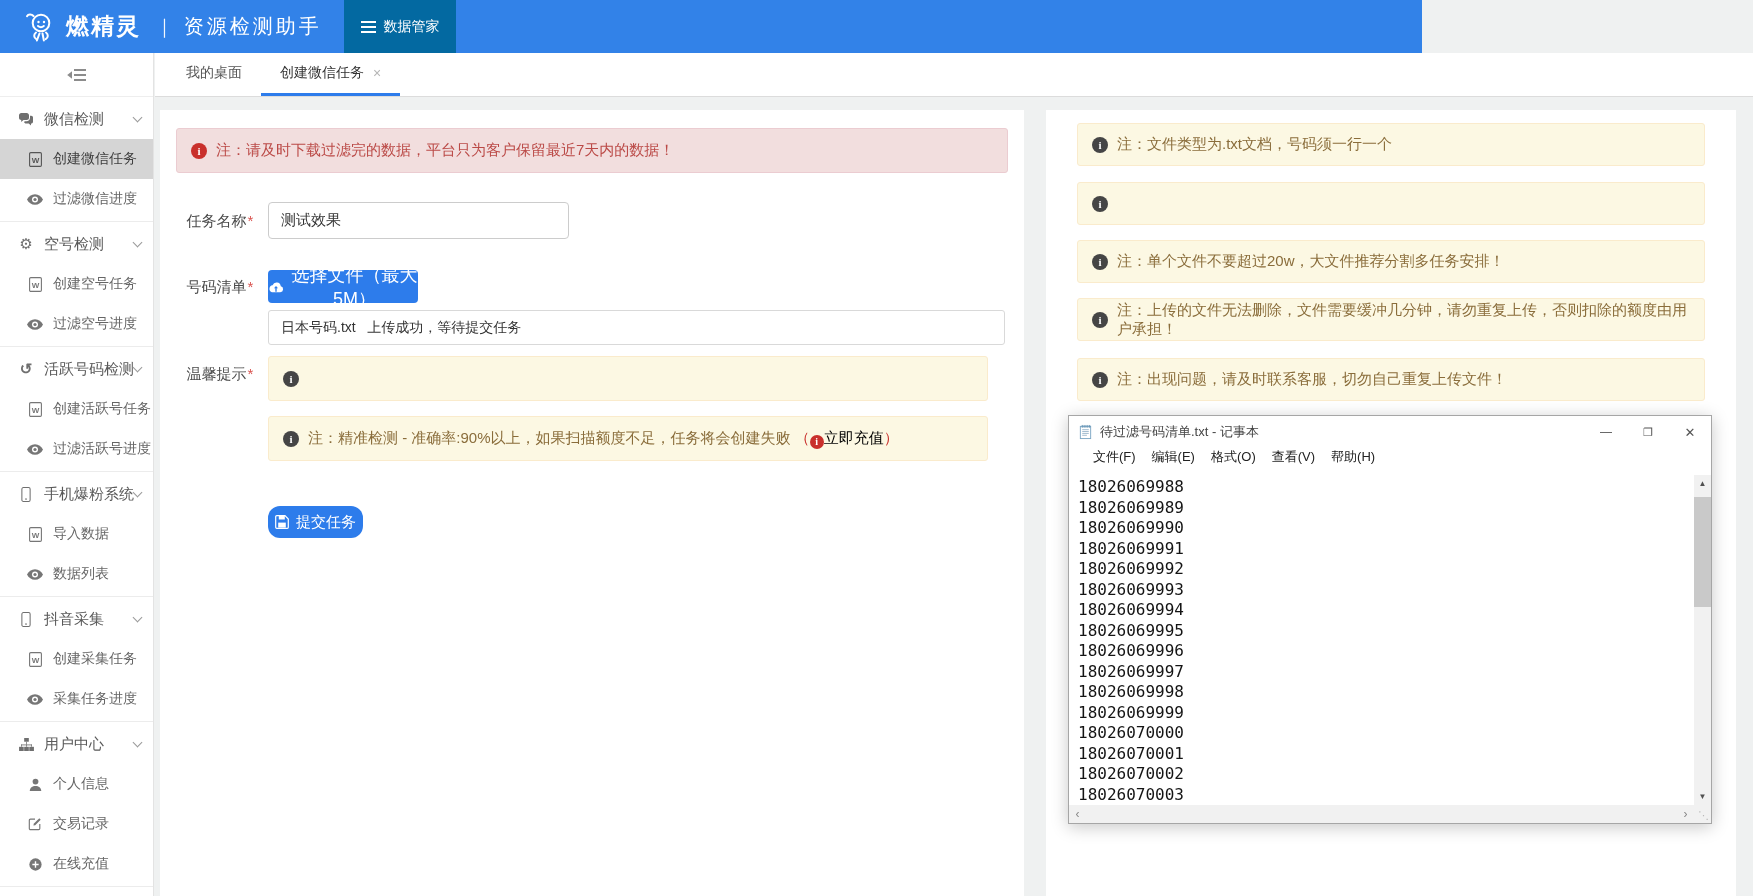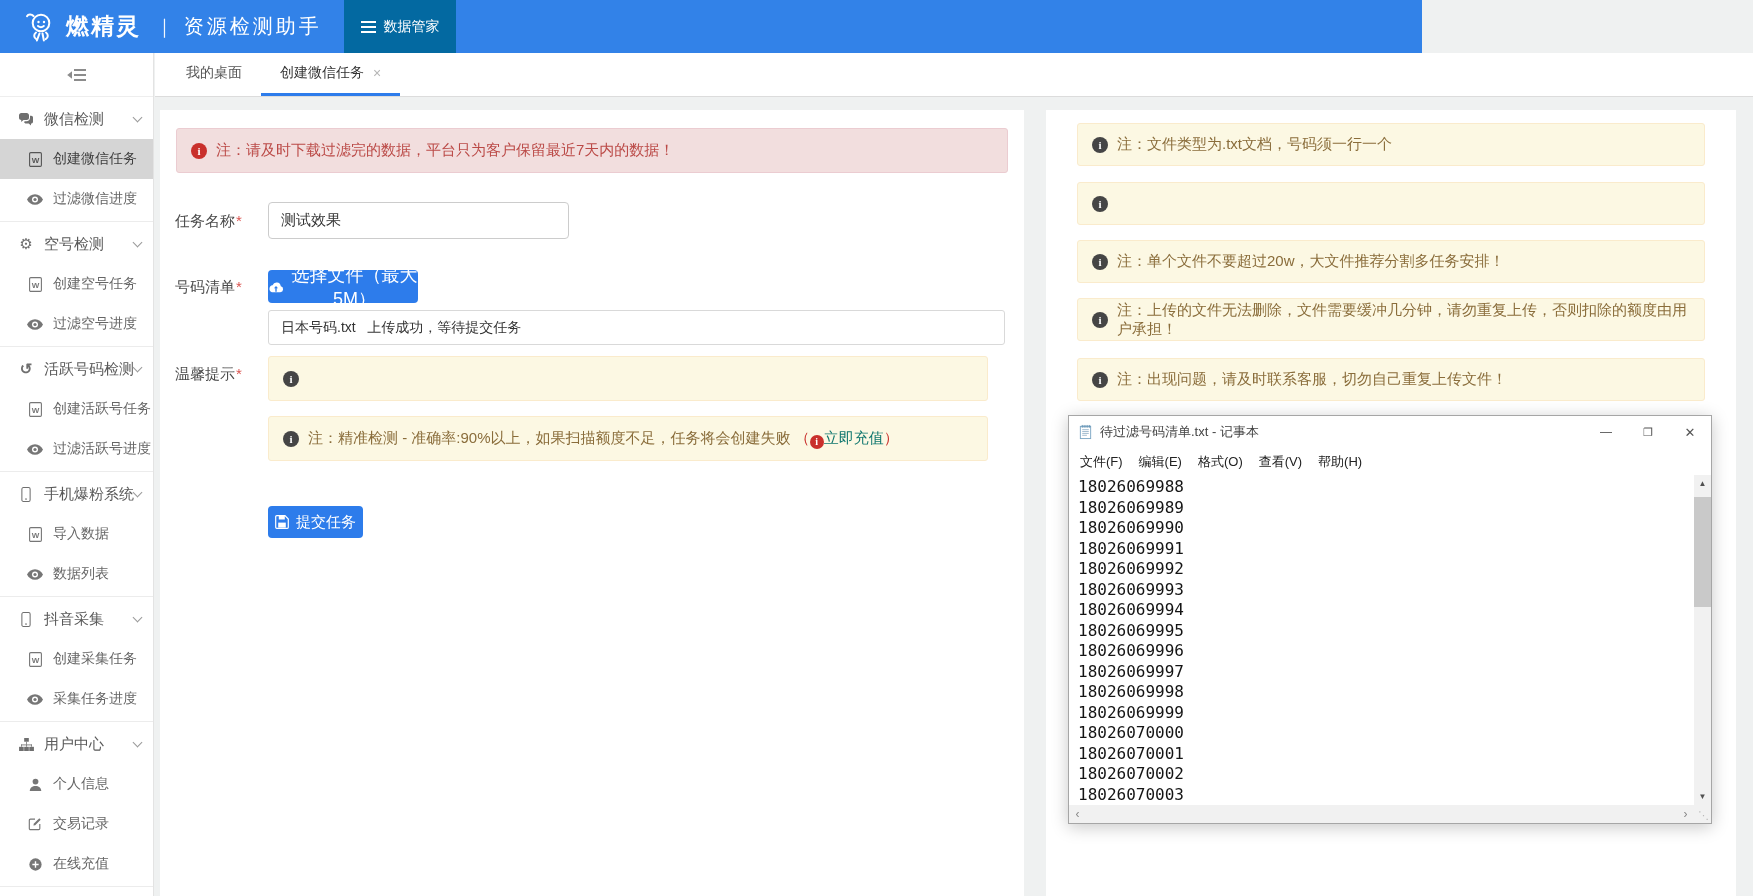--- a/index.html
+++ b/index.html
@@ -44,43 +44,43 @@
 
   
   .alert { display:flex; align-items:center; gap:9px; border-radius:3px; padding:0 14px; position:absolute; }
   .alert-danger { background:#f2dede; border:1px solid #ebccd1; color:#bb4a47; font-size:15px; left:16px; top:18px; width:832px; height:45px; }
   .alert-warn { background:#fcf8e3; border:1px solid #faebcc; color:#8a6d3b; font-size:15px; }
   .ico-info { flex:0 0 auto; width:16px; height:16px; border-radius:50%; background:#454545; color:#fff; font-size:11px; font-weight:bold; line-height:16px; text-align:center; font-family:"Liberation Serif", serif; }
   .ico-info.red { background:#c9302c; }
   .ico-info.sm { width:14px; height:14px; line-height:14px; font-size:10px; display:inline-block; vertical-align:-2px; }
 
   
-  .lbl { position:absolute; width:90px; text-align:left; font-size:15px; color:#4a4a4a; }
+  .lbl { position:absolute; width:90px; text-align:center; font-size:15px; color:#4a4a4a; }
   .req { color:#d9534f; margin-left:1px; }
   .inp { position:absolute; left:108px; top:92px; width:301px; height:37px; border:1px solid #ccc; border-radius:4px; padding:0 12px; font-size:15px; color:#333; font-family:"Liberation Sans", sans-serif; outline:none; }
   .btn { display:flex; align-items:center; justify-content:center; gap:7px; background:#2d7ceb; color:#fff; border:none; border-radius:4px; cursor:pointer; font-family:"Liberation Sans", sans-serif; }
   .btn-file { position:absolute; left:108px; top:160px; width:150px; height:33px; font-size:18px; }
   .statusbox { position:absolute; left:108px; top:200px; width:737px; height:35px; border:1px solid #d9d9d9; border-radius:3px; display:flex; align-items:center; padding:0 12px; font-size:14px; color:#333; white-space:pre; }
   .tip { left:108px; width:720px; height:45px; }
   .tip1 { top:246px; }
   .tip2 { top:306px; }
   .redlink { color:#c9302c; }
-  .redlink a { color:#0f766e; text-decoration:none; cursor:pointer; }
-  .btn-submit { position:absolute; left:108px; top:396px; width:95px; height:32px; font-size:15px; }
+  .redlink a { color:#000000; text-decoration:none; cursor:pointer; }
+  .btn-submit { position:absolute; left:108px; top:396px; width:95px; height:32px; font-size:15px;border-radius:12px; }
 
   
   .rnote { left:31px; width:628px; height:43px; }
 
   
   .npwin { position:absolute; left:22px; top:305px; width:644px; height:409px; background:#fff; border:1px solid #a6a6a6; box-shadow:0 3px 16px rgba(0,0,0,.22); }
   .np-title { height:32px; display:flex; align-items:center; padding-left:9px; }
   .np-title .ticon { margin-right:7px; display:flex; }
   .np-title .ttext { font-size:13px; color:#444; flex:1; }
   .np-ctl { width:42px; height:32px; display:flex; align-items:center; justify-content:center; font-size:12px; color:#555; cursor:pointer; }
-  .np-menu { height:27px; display:flex; align-items:center; padding-left:3px; }
+  .np-menu { height:27px; display:flex; padding-left:16px; }
   .np-menu span { padding:0 8px; font-size:13px; color:#222; cursor:pointer; }
   .np-body { position:absolute; left:0; right:0; top:59px; bottom:0; }
   .np-text { position:absolute; left:0; top:0; right:17px; bottom:18px; overflow:hidden; padding:2px 0 0 9px; font-family:"DejaVu Sans Mono", monospace; font-size:16px; line-height:20.5px; color:#141414; cursor:text; }
   .vscroll { position:absolute; top:0; right:0; bottom:18px; width:17px; background:#f1f1f1; }
   .vthumb { position:absolute; left:0; top:22px; width:17px; height:110px; background:#c9c9c9; }
   .sarrow { position:absolute; width:17px; height:17px; font-size:8px; color:#505050; display:flex; align-items:center; justify-content:center; }
   .sa-up { top:0; } .sa-dn { bottom:0; }
   .hscroll { position:absolute; left:0; right:17px; bottom:0; height:18px; background:#f1f1f1; }
   .ha { position:absolute; top:0; width:17px; height:18px; font-size:12px; color:#888; display:flex; align-items:center; justify-content:center; }
   .ha-l { left:0; } .ha-r { right:0; }

